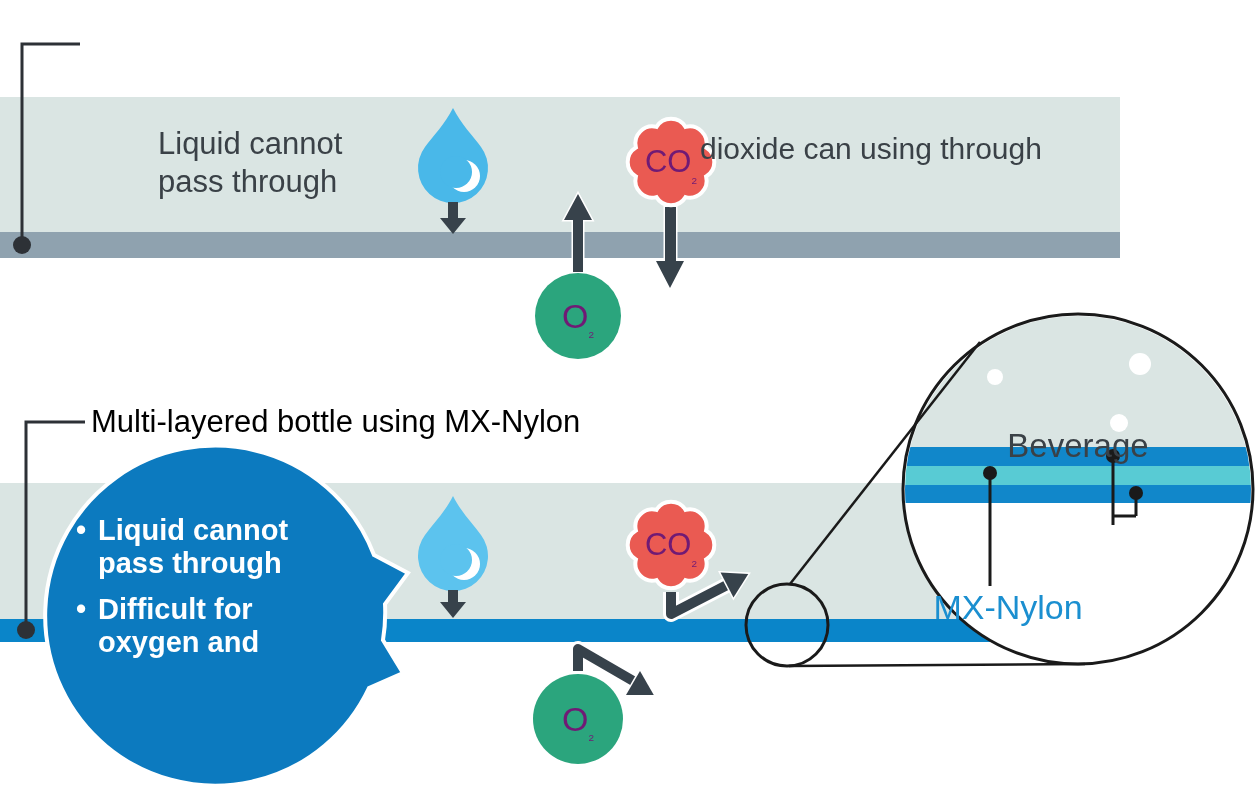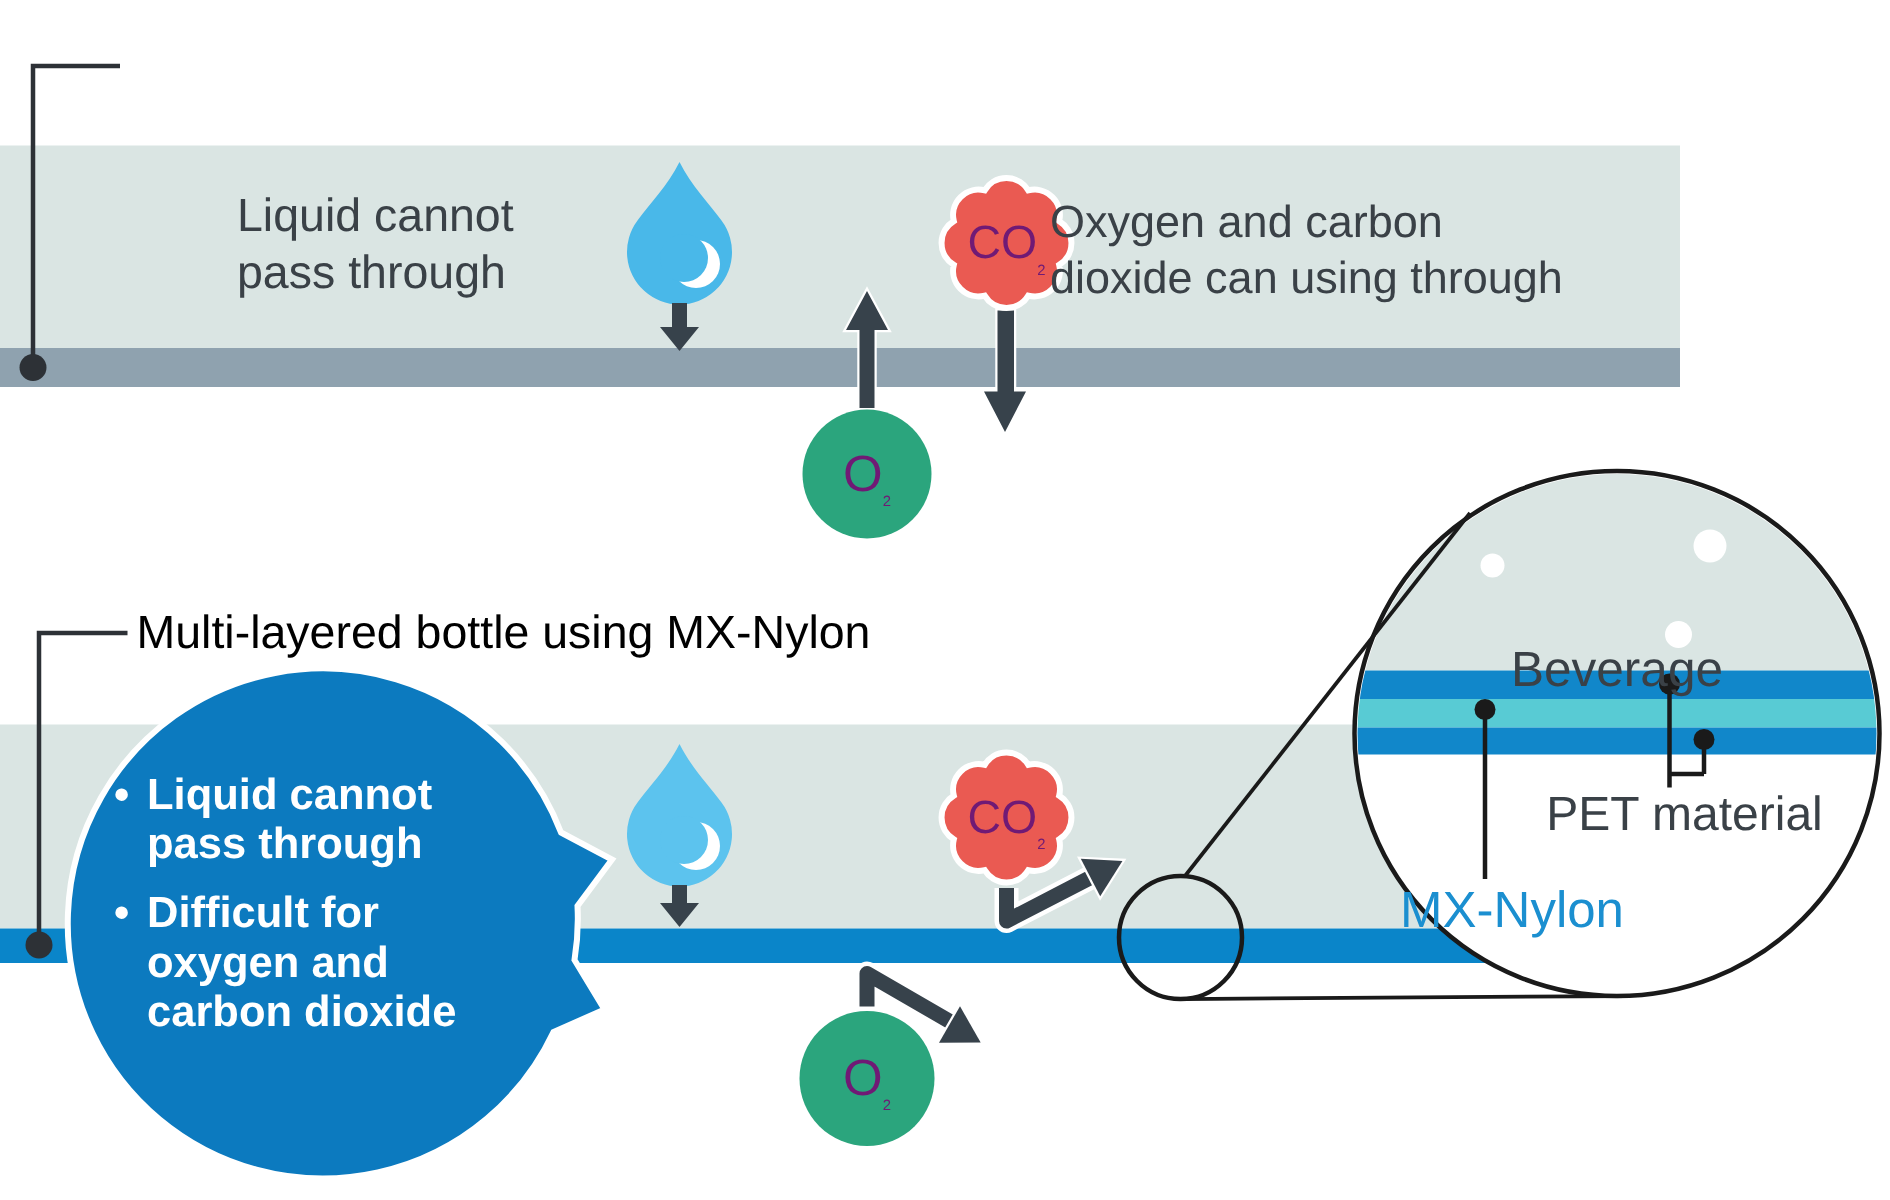--- a/index.html
+++ b/index.html
@@ -128,21 +128,20 @@
     <line x1="789" y1="666" x2="1085" y2="664" stroke="#1a1a1a" stroke-width="2.5"></line>
   </svg>
 
 
   <div class="txt liquid-note">
     <div>Liquid cannot</div>
     <div>pass through</div>
   </div>
 
   <div class="txt gas-note">
-    <div>Oxygen and carbon</div>
     <div>dioxide can using through</div>
   </div>
 
   <div class="gas-label co2-top">
     <span class="sym">CO</span>
       <span class="sub">2</span>
   </div>
   <div class="gas-label o2-label o2-top">
     <span class="sym">O</span>
       <span class="sub">2</span>
@@ -156,31 +155,29 @@
       <span>
         <div>Liquid cannot</div>
         <div>pass through</div>
       </span>
     </div>
     <div class="b-item">
       <span class="b-dot">•</span>
       <span>
         <div>Difficult for</div>
         <div>oxygen and</div>
-        <div>carbon dioxide</div>
       </span>
     </div>
   </div>
 
   <div class="gas-label co2-bot">
     <span class="sym">CO</span>
       <span class="sub">2</span>
   </div>
   <div class="gas-label o2-label o2-bot">
     <span class="sym">O</span>
       <span class="sub">2</span>
   </div>
 
   <div class="txt ctr beverage-lbl">Beverage</div>
-  <div class="txt ctr pet-lbl">PET material</div>
   <div class="txt ctr nylon-lbl">MX-Nylon</div>
 
 </div>
 
 </body></html>

